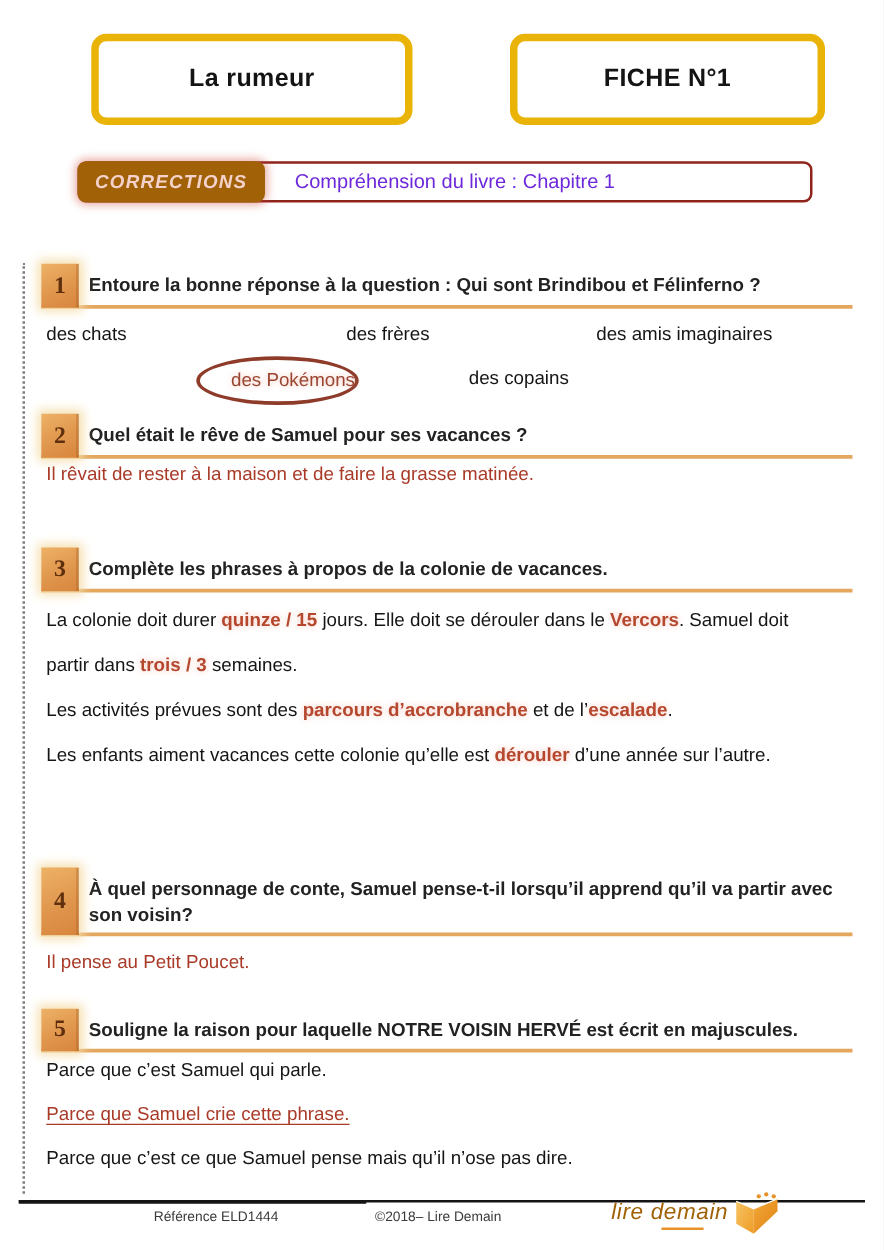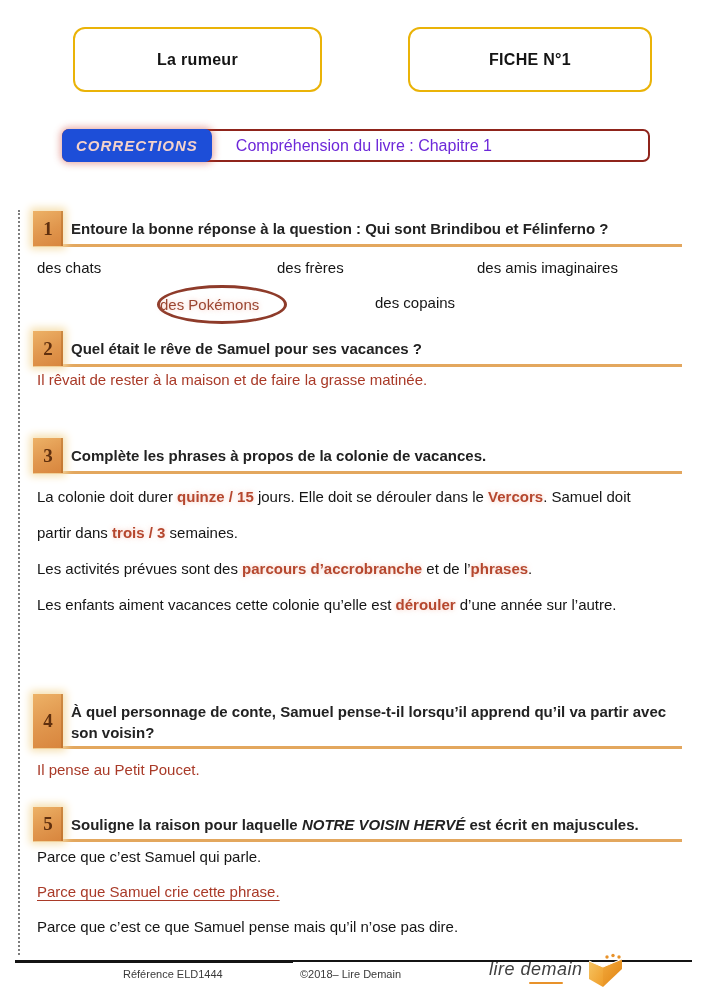--- a/index.html
+++ b/index.html
@@ -6,31 +6,31 @@
   .page{
     position:relative;width:707px;height:1000px;background:#ffffff;
     font-family:"Liberation Sans","DejaVu Sans",sans-serif;
     color:#1c1c1c;overflow:hidden;margin:0 auto;
   }
   
   .dotted-line{position:absolute;left:18px;top:210px;height:745px;width:0;
     border-left:2px dotted #7d7d7d;}
   
   .title-box{position:absolute;top:27px;height:61px;background:#fff;
-    border:2px solid #eab308;border-radius:12px;
+    border:6px solid #eab308;border-radius:12px;
     display:flex;align-items:center;justify-content:center;
-    font-weight:bold;font-size:16px;color:#141414;letter-spacing:.3px;}
+    font-weight:bold;font-size:20px;color:#141414;letter-spacing:.3px;}
   .tb-left{left:73px;width:245px;}
   .tb-right{left:408px;width:240px;}
   
   .corr-bar{position:absolute;left:62px;top:129px;width:584px;height:29px;
     border:2px solid #8f241b;border-radius:7px;background:#fff;
     display:flex;align-items:center;}
   .corr-label{height:calc(100% + 4px);margin:-2px 0 -2px -2px;
-    background:#1d4ed8;border-radius:7px;padding:0 14px;
+    background:#a16207;border-radius:7px;padding:0 14px;
     display:flex;align-items:center;font-style:italic;font-weight:bold;
     font-size:15px;letter-spacing:1px;color:#f4d2cb;
     box-shadow:0 0 7px 2px rgba(206,74,60,.45);}
   .corr-title{margin-left:24px;font-size:16px;color:#6d28d9;}
   
   .q-header{position:absolute;left:33px;width:649px;
     border-bottom:3px solid #e3a75e;}
   .q-num{position:absolute;left:0;top:0;width:30px;height:calc(100% + 2px);
     background:linear-gradient(155deg,#edb267 0%,#e0964d 55%,#d8853d 100%);
     box-shadow:inset -2px 0 0 rgba(158,90,22,.35),0 0 8px 3px #f5dfae;
@@ -39,37 +39,37 @@
     font-weight:bold;font-size:19px;color:#5f2f0e;}
   .q-title{display:block;padding:7px 0 4px 38px;font-weight:bold;
     font-size:15px;line-height:21px;color:#222;}
   
   .txt{position:absolute;font-size:15px;color:#151515;white-space:nowrap;}
   .answer-red{color:#a93a28;}
   .red-underline{color:#a93a28;text-decoration:underline;
     text-underline-offset:3px;}
   .seg-ans{color:#b5472e;font-weight:bold;
     text-shadow:0 0 5px rgba(240,162,140,.55);}
-  .seg-it{font-style:italic;font-weight:bold;text-align:center;}
+  .seg-it{font-weight:bold;text-align:center;}
   
   .circle-opt{position:absolute;left:157px;top:285px;width:124px;height:33px;
     border:3px solid #8e3b2a;border-radius:50%;
-    display:flex;align-items:center;justify-content:flex-start;
+    display:flex;align-items:center;justify-content:flex-end;
     font-size:15px;color:#9a4530;white-space:nowrap;
     text-shadow:0 0 5px rgba(238,158,140,.6);}
   
   .footer-line{position:absolute;left:15px;top:960px;width:677px;height:2px;
     background:#141414;}
   .footer-line-thick{position:absolute;left:15px;top:960px;width:278px;
     height:3px;background:#141414;}
   .footer-txt{position:absolute;top:968px;font-size:11px;color:#3a3a3a;
     white-space:nowrap;}
   .logo{position:absolute;left:489px;top:953px;display:flex;
     align-items:flex-start;}
-  .logo-text{font-style:italic;font-size:18px;color:#404040;
+  .logo-text{font-style:italic;font-size:18px;color:#a16207;
     padding-top:6px;letter-spacing:.5px;}
   .logo-tagline{position:absolute;left:40px;top:29px;width:34px;height:2px;
     background:#e8922a;border-radius:1px;}
   .logo-book{margin-left:3px;}
 </style>
 </head>
 <body>
 
 <div class="page">
 
@@ -104,21 +104,21 @@
     <span class="q-title">Quel était le rêve de Samuel pour ses vacances ?</span>
   </div>
   <div class="txt answer-red" style="left:37px;top:371px;">Il rêvait de rester à la maison et de faire la grasse matinée.</div>
 
   <div class="q-header" style="top:438px;height:33px;">
     <span class="q-num">3</span>
     <span class="q-title">Complète les phrases à propos de la colonie de vacances.</span>
   </div>
   <div class="txt" style="left:37px;top:488px;"><span>La colonie doit durer </span><span class="seg-ans">quinze / 15</span><span> jours. Elle doit se dérouler dans le </span><span class="seg-ans">Vercors</span><span>. Samuel doit</span></div>
   <div class="txt" style="left:37px;top:524px;"><span>partir dans </span><span class="seg-ans">trois / 3</span><span> semaines.</span></div>
-  <div class="txt" style="left:37px;top:560px;"><span>Les activités prévues sont des </span><span class="seg-ans">parcours d’accrobranche</span><span> et de l’</span><span class="seg-ans">phrases</span><span>.</span></div>
+  <div class="txt" style="left:37px;top:560px;"><span>Les activités prévues sont des </span><span class="seg-ans">parcours d’accrobranche</span><span> et de l’</span><span class="seg-ans">escalade</span><span>.</span></div>
   <div class="txt" style="left:37px;top:596px;"><span>Les enfants aiment vacances cette colonie qu’elle est </span><span class="seg-ans">dérouler</span><span> d’une année sur l’autre.</span></div>
 
   <div class="q-header" style="top:694px;height:52px;">
     <span class="q-num">4</span>
     <span class="q-title" style="white-space:normal;max-width:615px;">À quel personnage de conte, Samuel pense-t-il lorsqu’il apprend qu’il va partir avec son voisin?</span>
   </div>
   <div class="txt answer-red" style="left:37px;top:761px;">Il pense au Petit Poucet.</div>
 
   <div class="q-header" style="top:807px;height:32px;">
     <span class="q-num">5</span>

